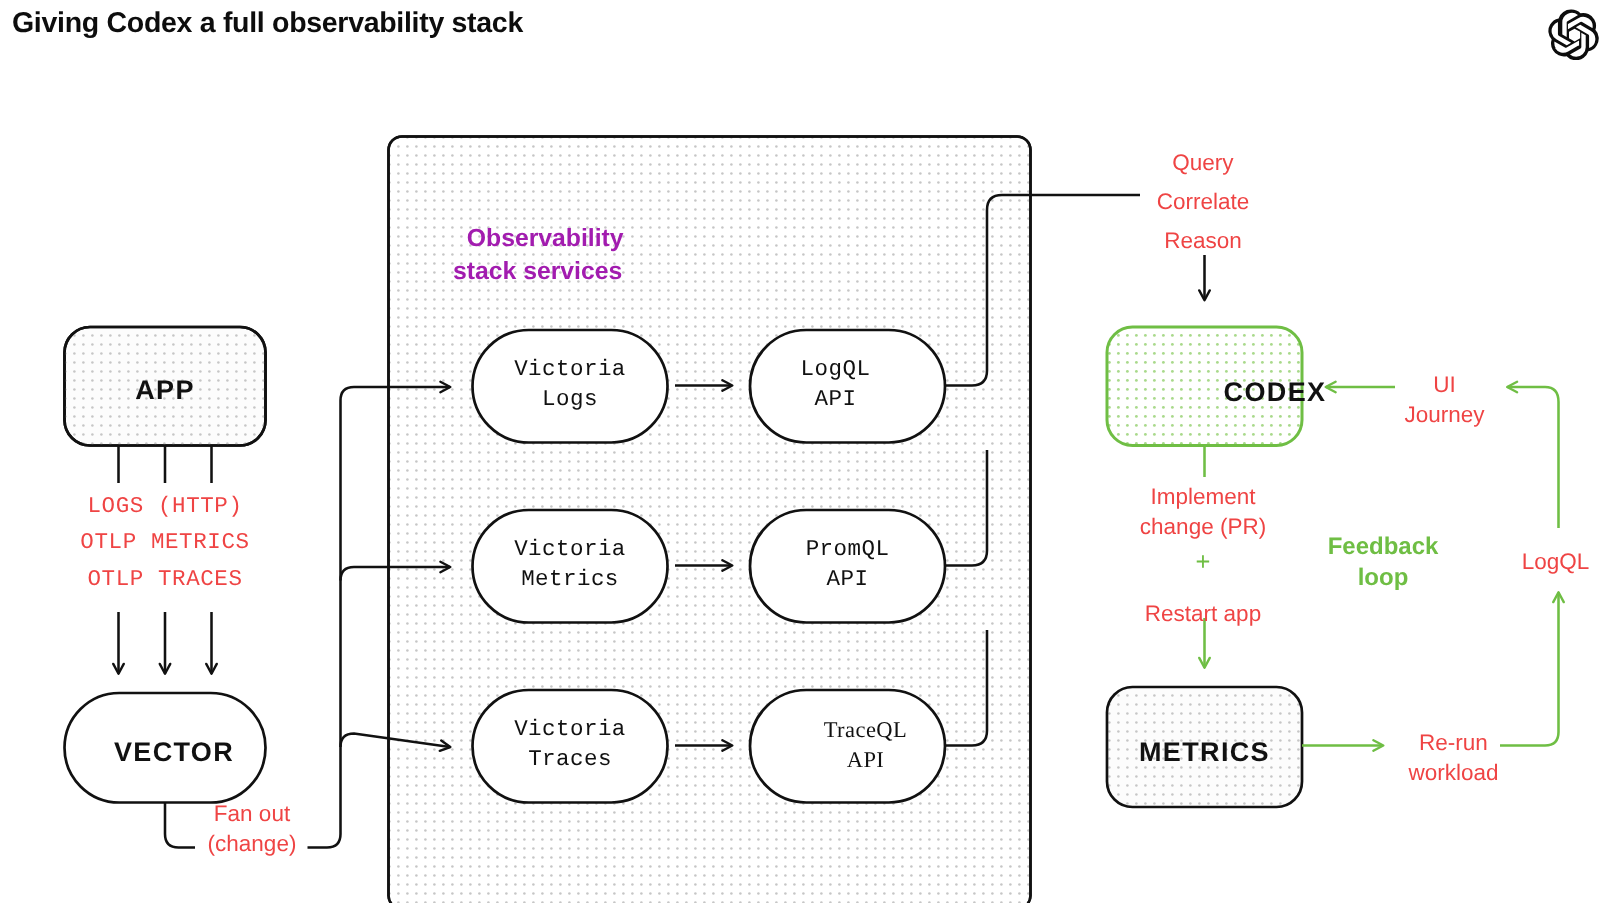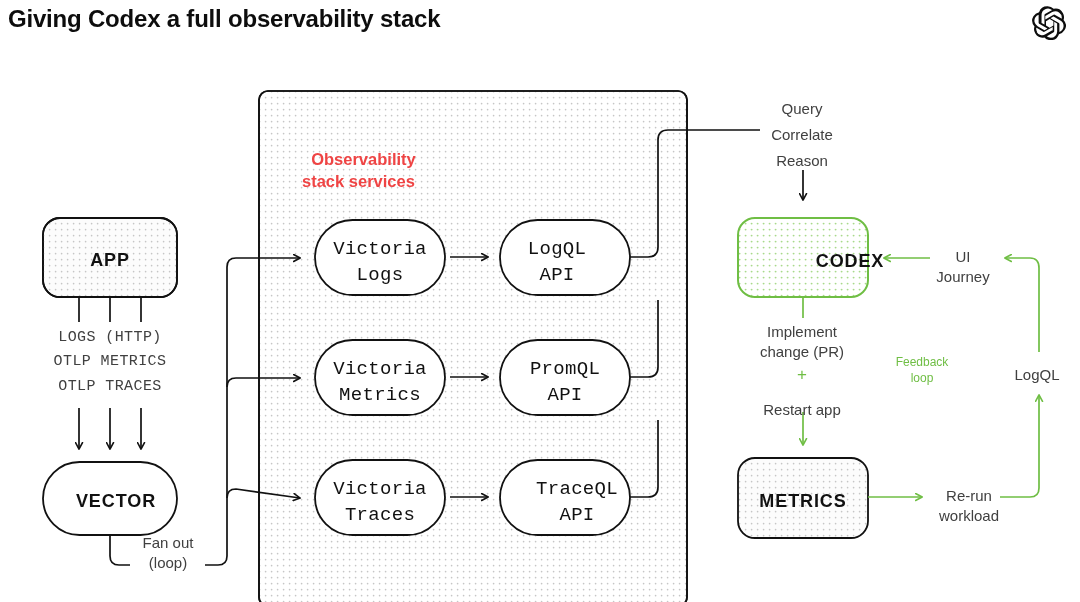--- a/index.html
+++ b/index.html
@@ -10,79 +10,79 @@
   body {
     width: 1080px; height: 602px;
     font-family: "Liberation Sans", sans-serif;
     color: #111111;
     overflow: hidden;
     position: relative;
   }
   #page-title {
     position: absolute;
     left: 8px; top: 5px;
-    font-size: 24px;
+    font-size: 19px;
     font-weight: bold;
     letter-spacing: -0.2px;
     color: #0d0d0d;
   }
   #openai-logo {
     position: absolute;
     right: 14px; top: 6px;
     width: 34px; height: 34px;
   }
   #canvas {
     position: absolute;
     left: 0; top: 0;
     width: 1080px; height: 602px;
   }
   .lbl {
     position: absolute;
     font-family: "Liberation Sans", sans-serif;
     font-size: 15px;
     line-height: 1.32;
-    color: #404040;
+    color: #ef4444;
     text-align: center;
     white-space: pre;
   }
   .lbl-mono {
     font-family: "Liberation Mono", monospace;
     font-size: 15px;
     letter-spacing: 0.4px;
     text-align: center;
   }
   .node-label {
     position: absolute;
     text-align: center;
     white-space: pre;
     font-family: "Liberation Mono", monospace;
-    font-size: 19px;
+    font-size: 15px;
     letter-spacing: 0.3px;
     line-height: 1.35;
     color: #111111;
   }
   .node-label.sans-bold {
     font-family: "Liberation Sans", sans-serif;
     font-weight: bold;
     font-size: 18px;
     letter-spacing: 0.9px;
   }
   .group-title {
     position: absolute;
     font-size: 16.5px;
     font-weight: bold;
     line-height: 1.3;
-    color: #ef4444;
+    color: #a21caf;
     white-space: pre;
   }
   .green-text { color: #6fbe44; }
   .green-bold {
     position: absolute;
-    font-size: 12px;
-    font-weight: normal;
+    font-size: 16px;
+    font-weight: bold;
     color: #6fbe44;
     text-align: center;
     line-height: 1.3;
     white-space: pre;
   }
 </style>
 </head>
 <body>
 
 <div id="page-title">Giving Codex a full observability stack</div>
@@ -231,33 +231,33 @@
 
 <div class="node-label" style="left:315px; top:477px; width:130px; white-space:pre-line;">Victoria
 Traces</div>
 
 <div class="node-label" style="left:500px; top:237px; width:114px; white-space:pre-line;">LogQL
 API</div>
 
 <div class="node-label" style="left:500px; top:357px; width:130px; white-space:pre-line;">PromQL
 API</div>
 
-<div class="node-label" style="left:500px; top:477px; width:154px; white-space:pre-line;">TraceQL
+<div class="node-label" style="left:500px; top:477px; width:154px; white-space:pre-line;font-family:Liberation Serif, serif;">TraceQL
 API</div>
 
 <div class="node-label sans-bold" style="left:780px; top:249px; width:140px;">CODEX</div>
 
 <div class="node-label sans-bold" style="left:738px; top:489px; width:130px;">METRICS</div>
 
 <div class="lbl lbl-mono" style="left: 10px; top: 326px; width: 200px; line-height: 1.62; white-space: pre-line;">LOGS (HTTP)
 OTLP METRICS
 OTLP TRACES</div>
 
 <div class="lbl" style="left: 118px; top: 533px; width: 100px; white-space: pre-line;">Fan out
-(loop)</div>
+(change)</div>
 
 <div class="lbl" style="left: 742px; top: 96px; width: 120px; line-height: 1.72; white-space: pre-line;">Query
 Correlate
 Reason</div>
 
 <div class="lbl" style="left: 722px; top: 322px; width: 160px; white-space: pre-line;">Implement
 change (PR)</div>
 
 <div class="lbl green-text" style="left:762px; top:364px; width:80px; font-size:17px;">+</div>
 

